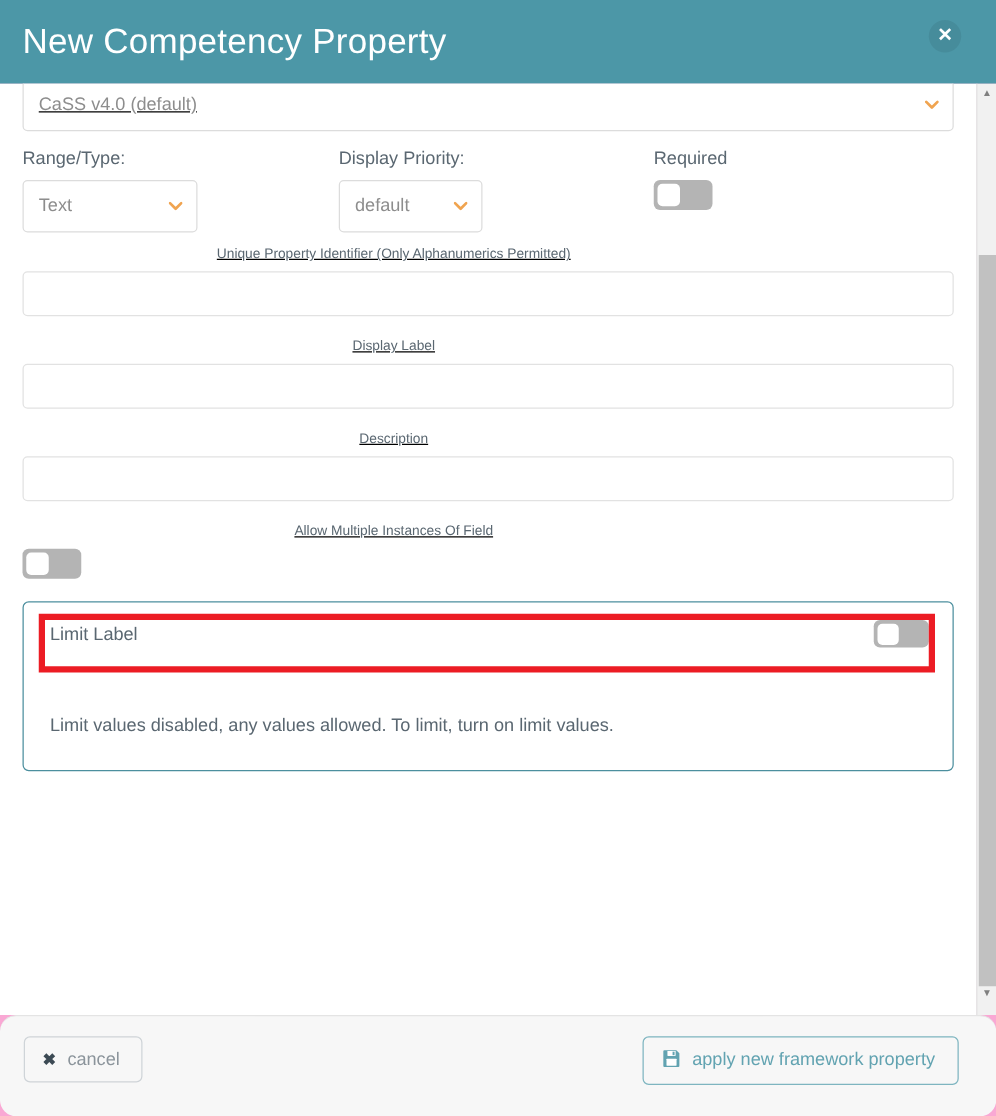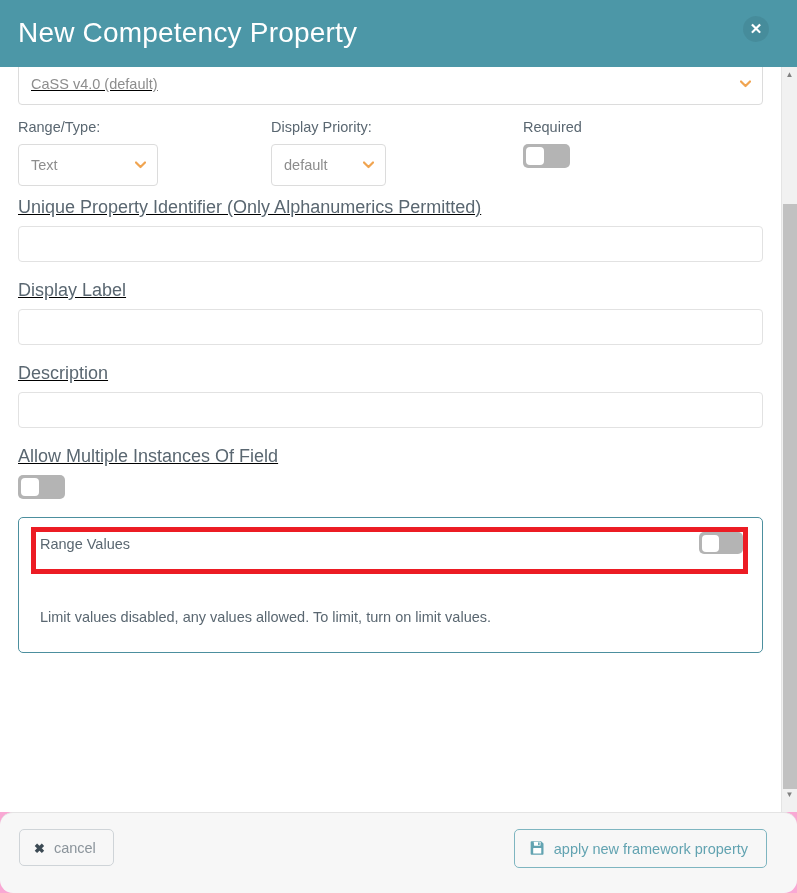--- a/index.html
+++ b/index.html
@@ -162,24 +162,25 @@
   .toggle.small .knob {
     width: 17px;
     height: 17px;
     left: 3px;
     top: 2.5px;
   }
 
   
   .field { margin-bottom: 18px; }
   .field-label {
-    font-size: 18px;
+    font-size: 11px;
     color: #5a6771;
     margin-bottom: 8px;
     display: block;
+    text-align: center;
   }
   .text-input {
     box-sizing: border-box;
     width: 745px;
     height: 36px;
     border: 1px solid #e2e2e2;
     border-radius: 4px;
     background: #ffffff;
     font-size: 14.5px;
     color: #44525c;
@@ -402,21 +403,21 @@
 
       <div class="field-toggle">
         <label class="field-label">Allow Multiple Instances Of Field</label>
         <div class="toggle">
           <span class="knob"></span>
         </div>
       </div>
 
       <div class="limit-panel">
         <div class="limit-row">
-          <div class="limit-title">Range Values</div>
+          <div class="limit-title">Limit Label</div>
           <div class="limit-toggle-wrap">
             <div class="toggle small">
               <span class="knob"></span>
             </div>
           </div>
         </div>
         <div class="limit-desc">Limit values disabled, any values allowed. To limit, turn on limit values.</div>
         <div class="annotation-box"></div>
       </div>
 

